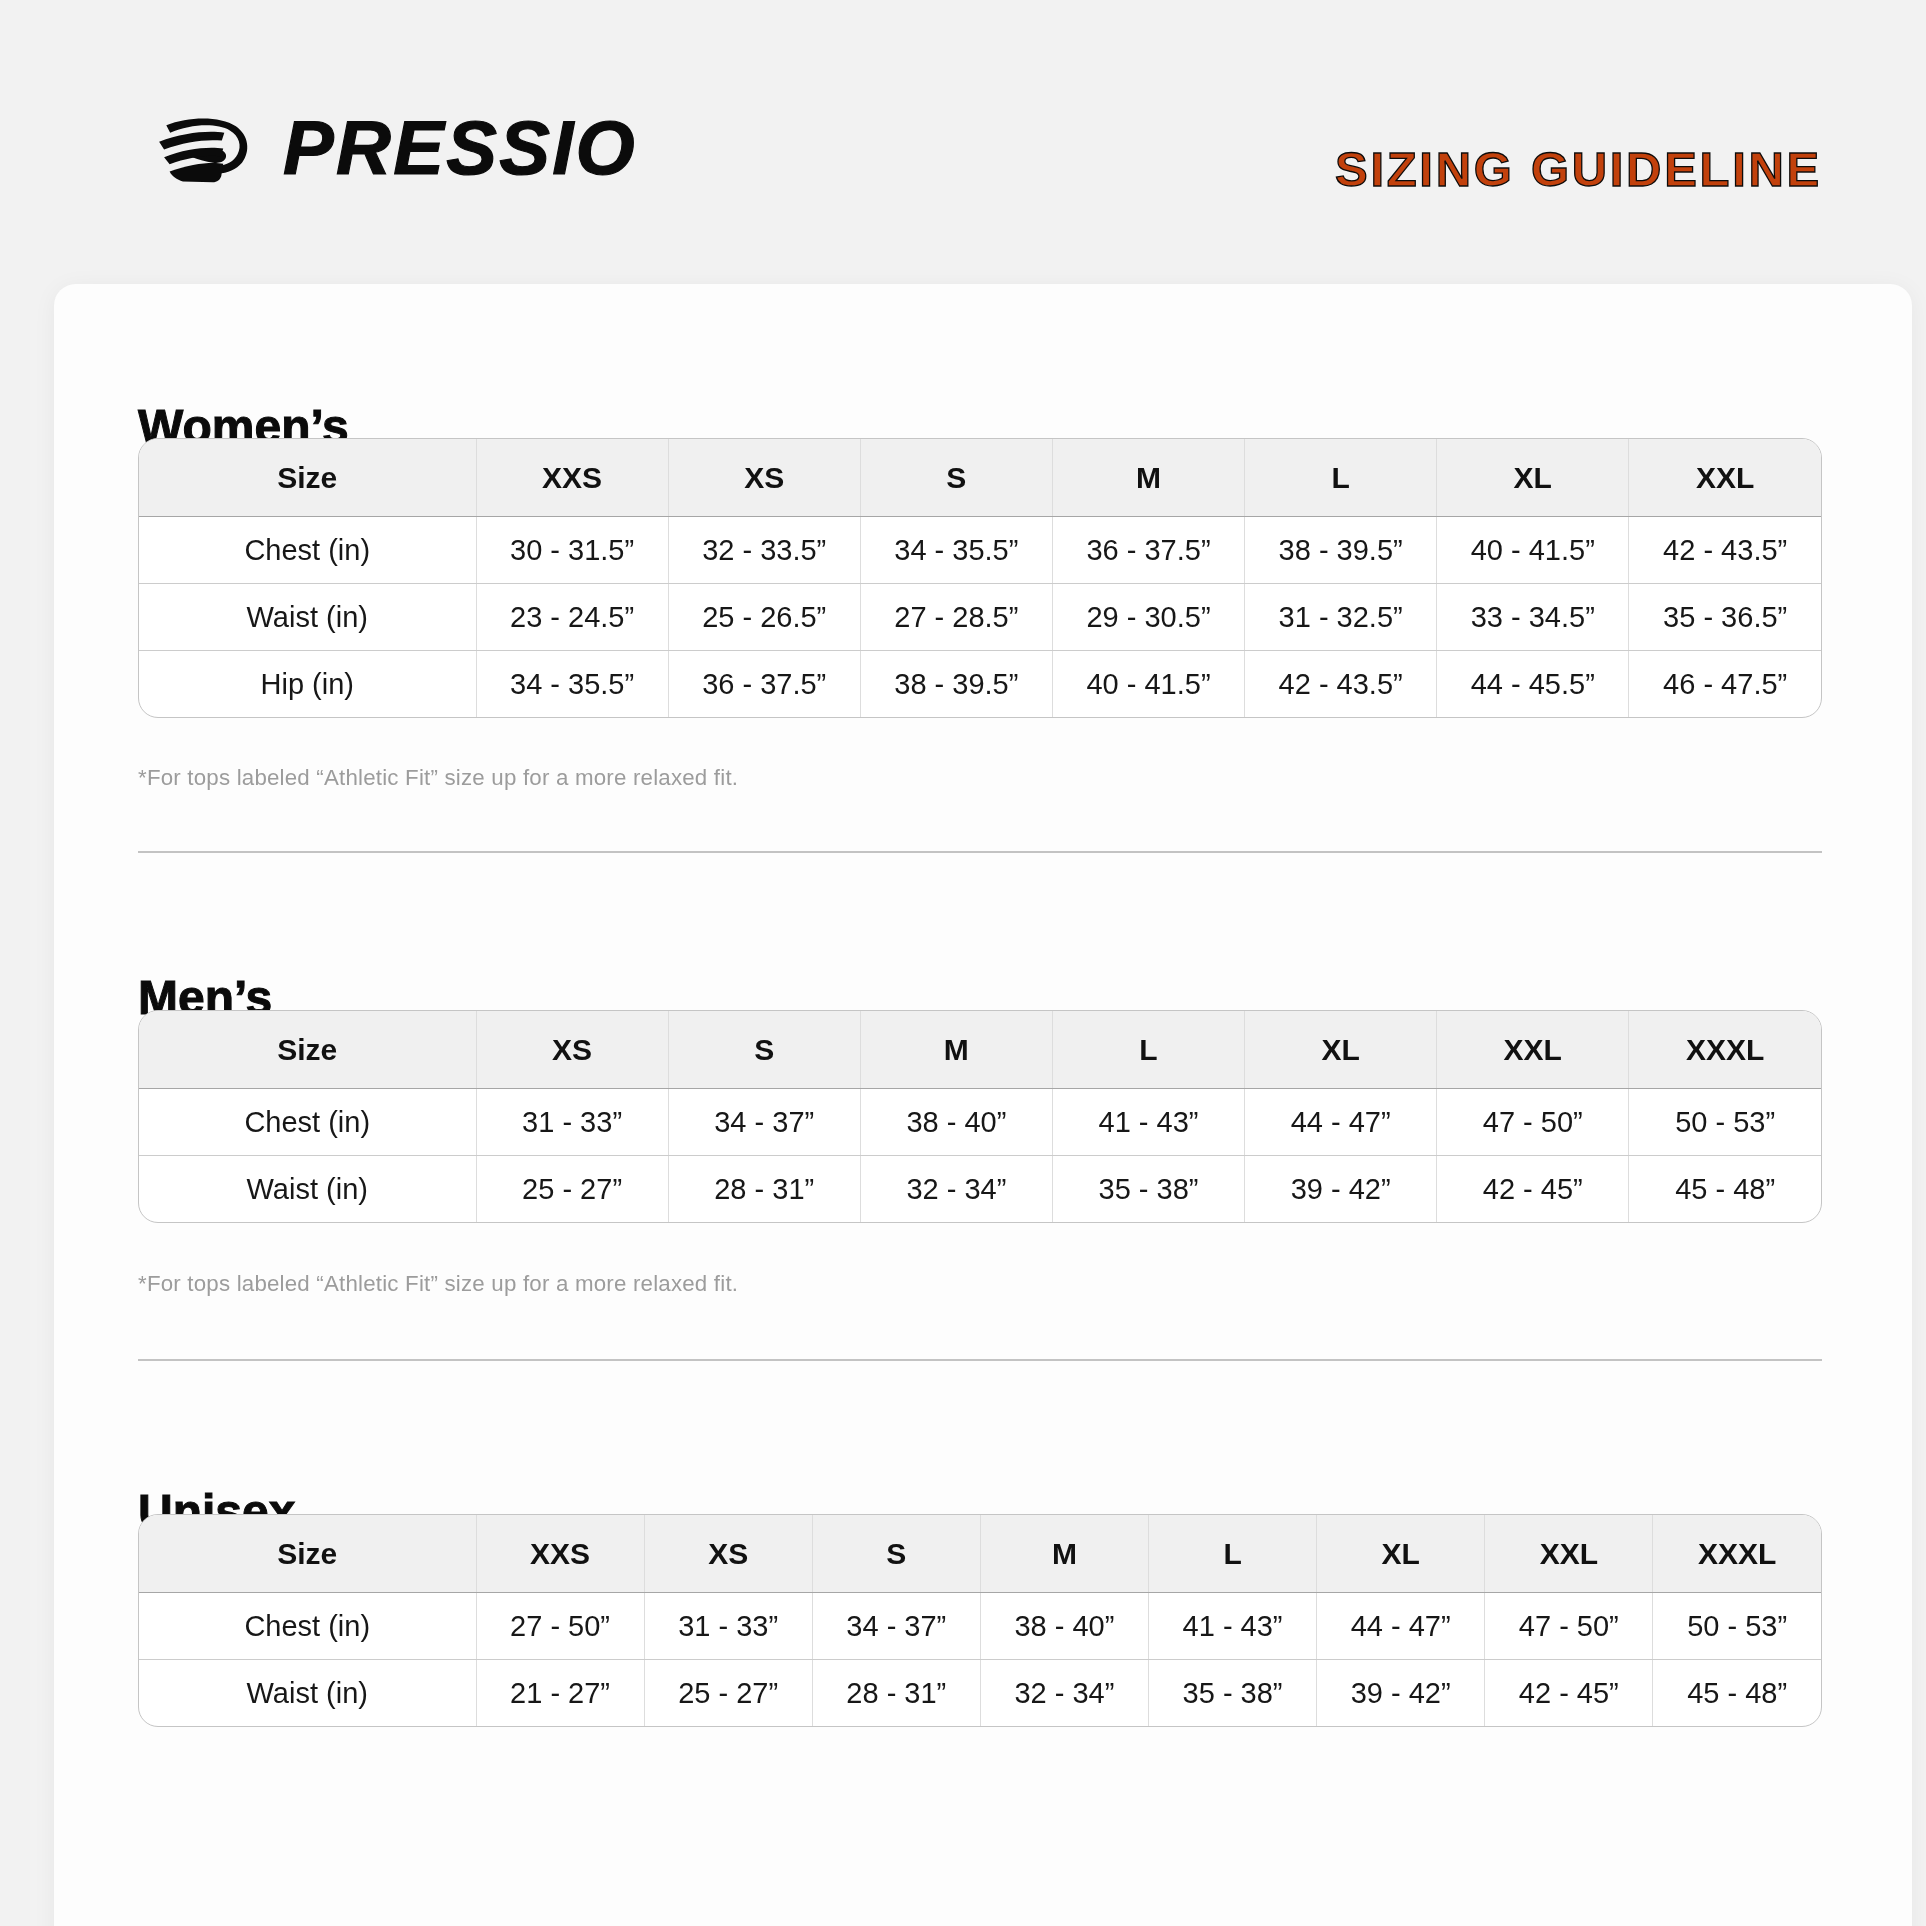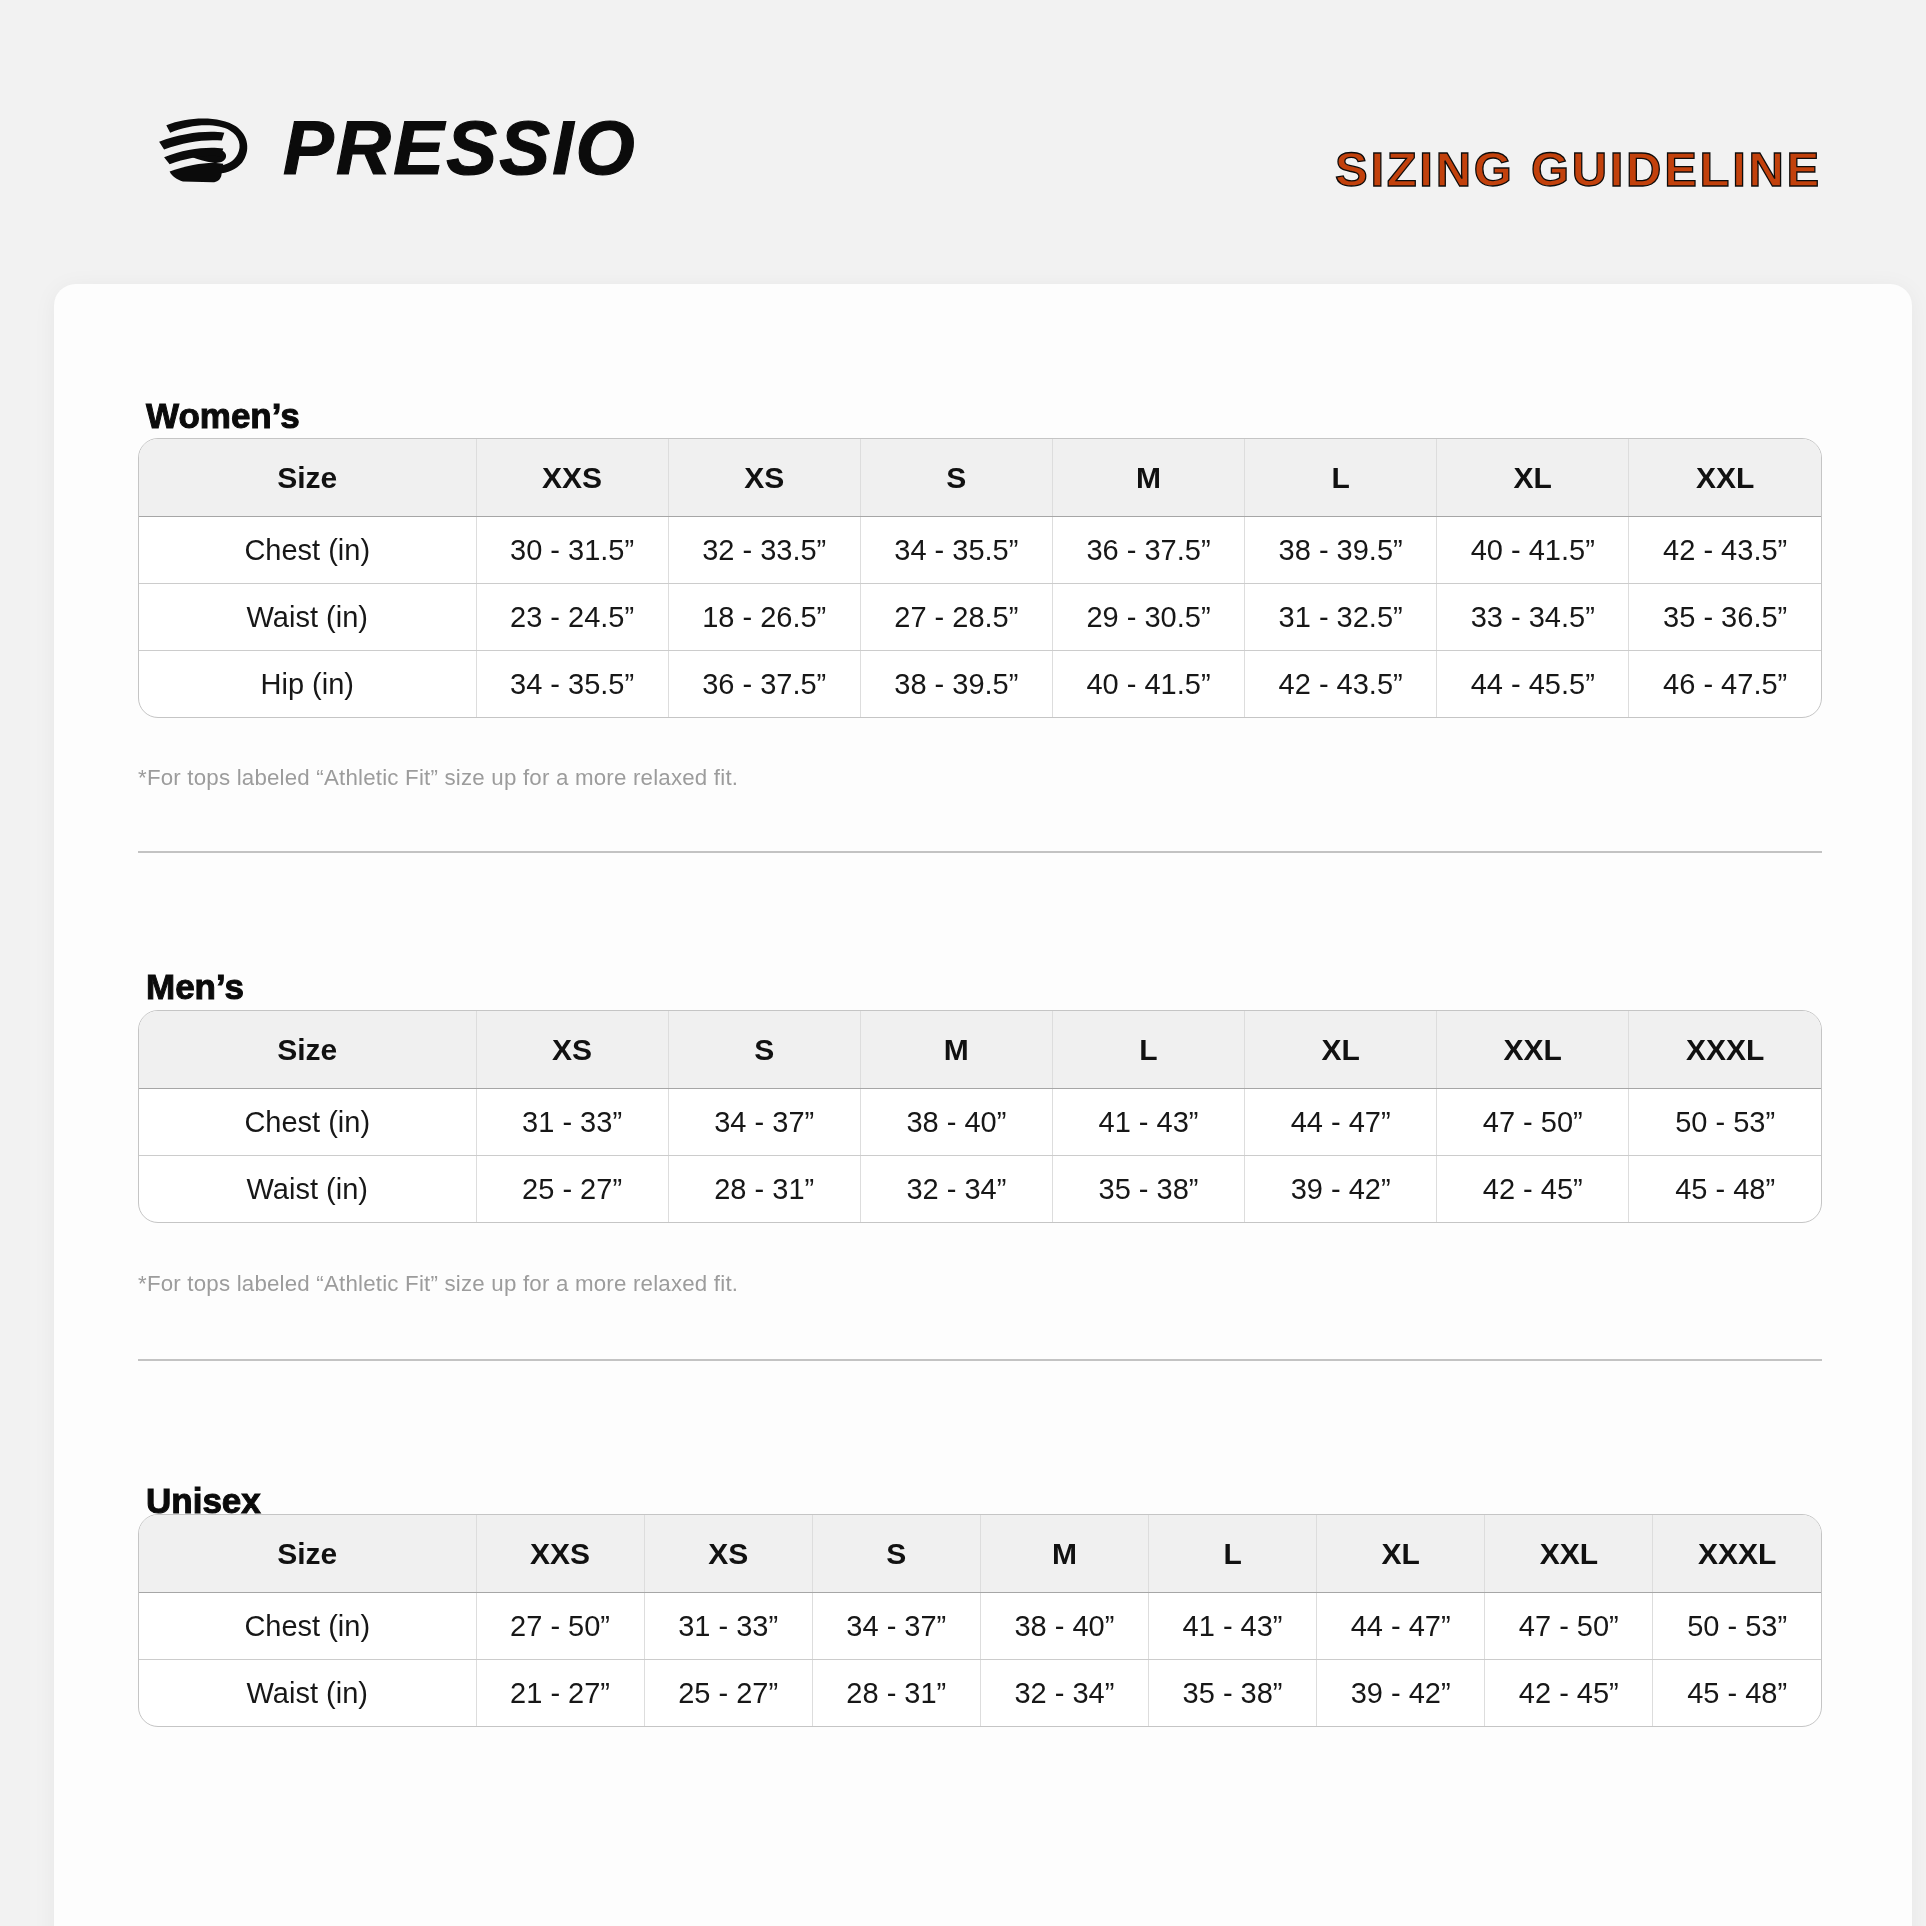--- a/index.html
+++ b/index.html
@@ -28,22 +28,22 @@
 
   
   .card {
     position:absolute; left:54px; top:284px;
     width:1858px; height:2192px;
     background:#fdfdfd; border-radius:21.6px;
     box-shadow:0 3.9px 23px rgba(0,0,0,0.05);
   }
 
   .sec-title {
-    position:absolute; left:92px;
-    font-size:35px; line-height:39px; font-weight:bold;
+    position:absolute; left:84px;
+    font-size:48px; line-height:39px; font-weight:bold;
     color:#0b0b0b; -webkit-text-stroke:1px #0b0b0b; letter-spacing:0;
   }
   #title-womens { top:83px; }
   #title-mens   { top:654px; }
   #title-unisex { top:1168px; }
 
   .tbl-wrap {
     position:absolute; left:84px; width:1684px;
     background:#fff;
     border:1.2px solid #c5c5c5; border-radius:20px;
@@ -139,21 +139,21 @@
             <td>32 - 33.5”</td>
             <td>34 - 35.5”</td>
             <td>36 - 37.5”</td>
             <td>38 - 39.5”</td>
             <td>40 - 41.5”</td>
             <td>42 - 43.5”</td>
           </tr>
           <tr>
             <td>Waist (in)</td>
             <td>23 - 24.5”</td>
-            <td>18 - 26.5”</td>
+            <td>25 - 26.5”</td>
             <td>27 - 28.5”</td>
             <td>29 - 30.5”</td>
             <td>31 - 32.5”</td>
             <td>33 - 34.5”</td>
             <td>35 - 36.5”</td>
           </tr>
           <tr>
             <td>Hip (in)</td>
             <td>34 - 35.5”</td>
             <td>36 - 37.5”</td>

